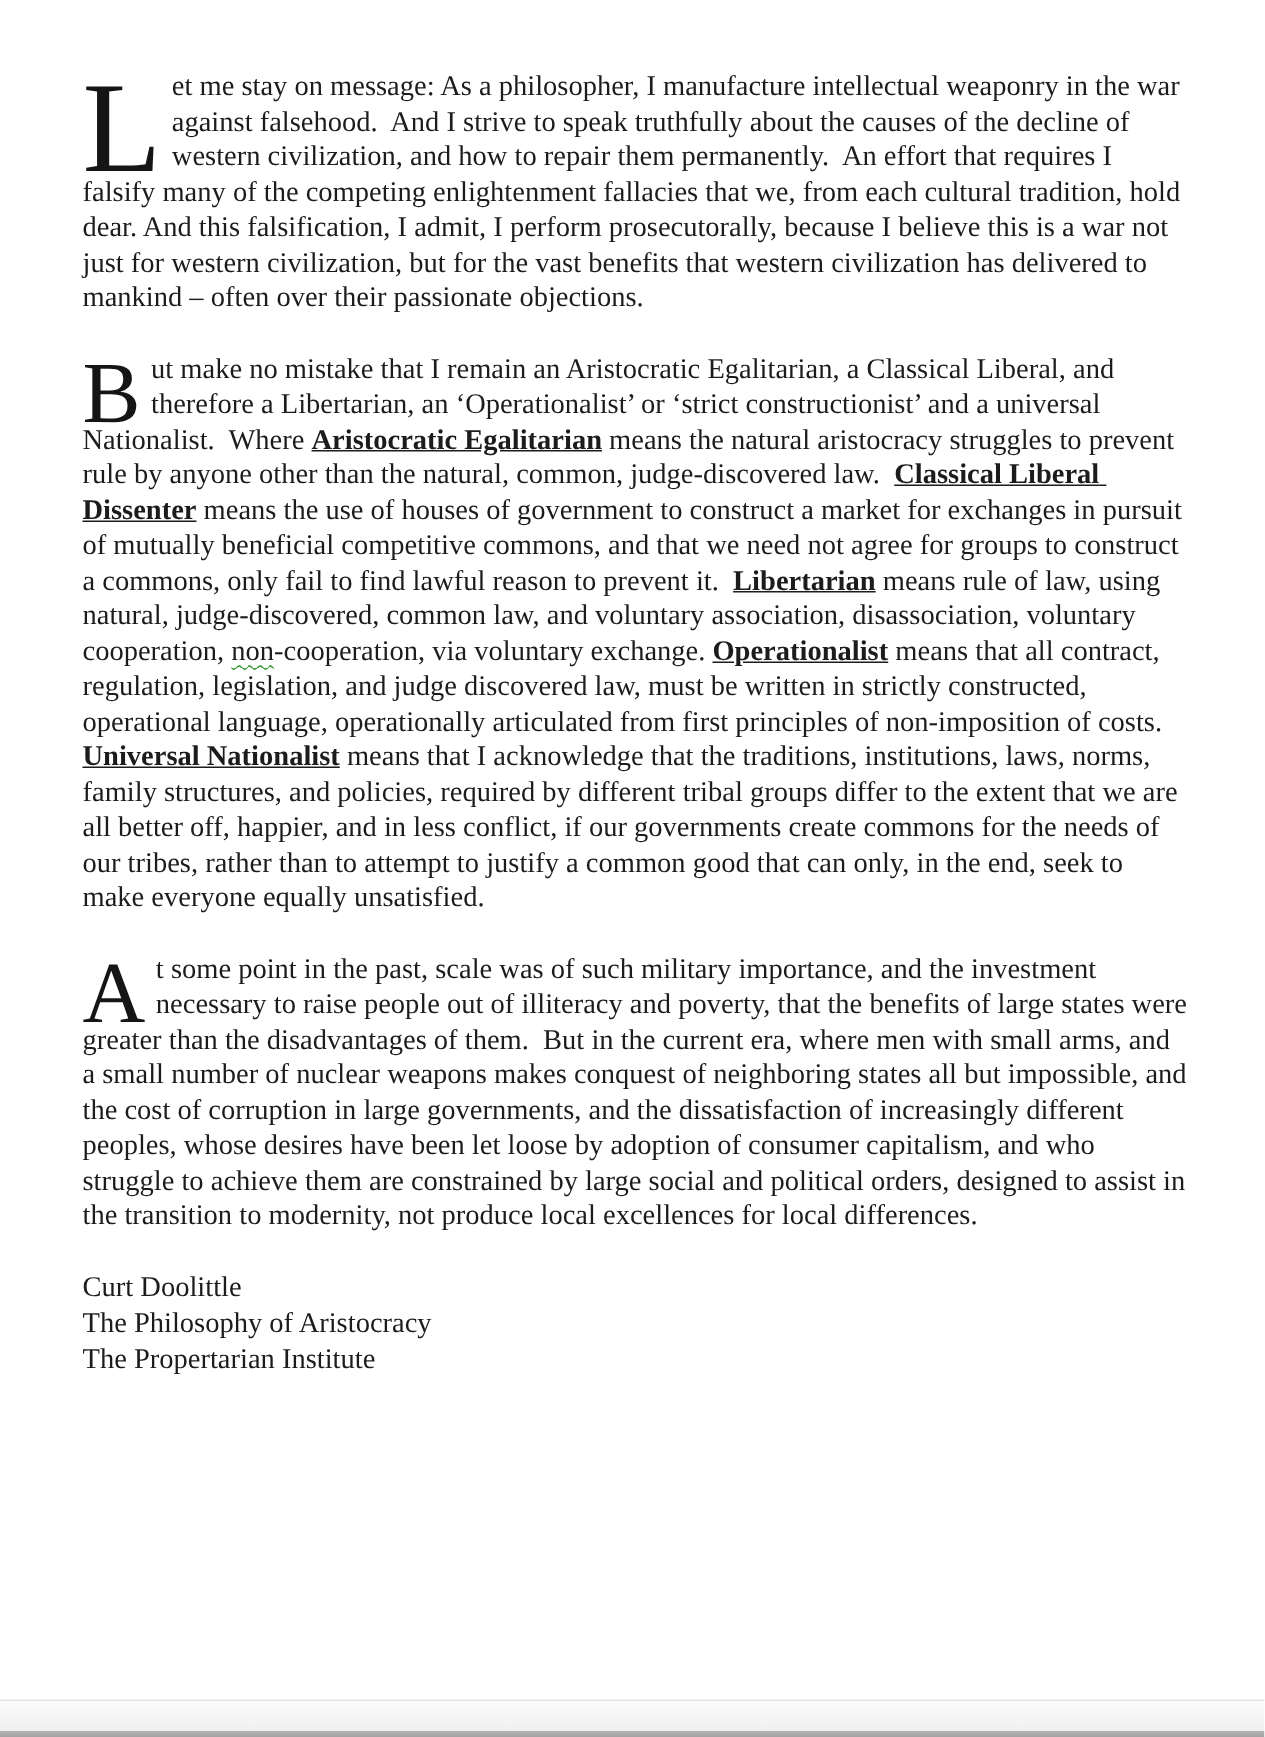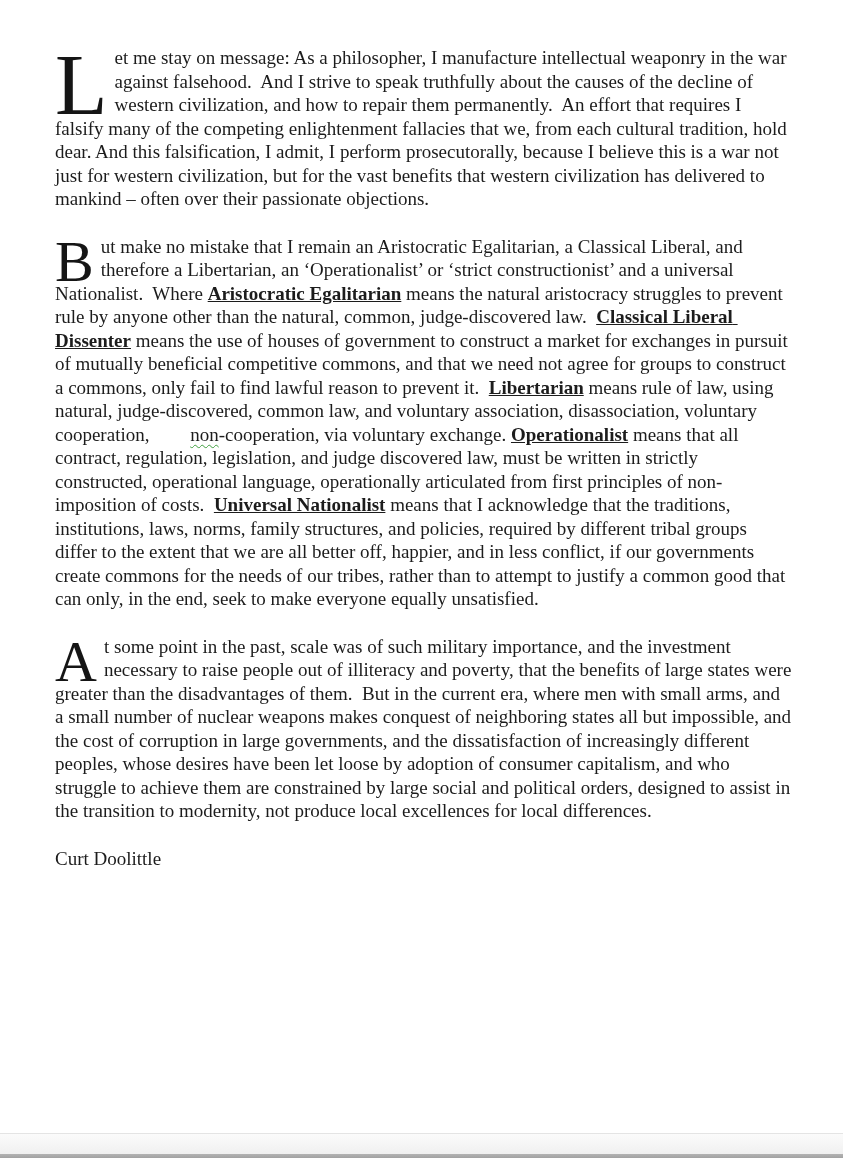--- a/index.html
+++ b/index.html
@@ -29,21 +29,20 @@
     text-align: left;
   }
   .para::after { content: ""; display: block; clear: both; }
   .bold { font-weight: bold; text-decoration: underline; }
   .squiggle {
     text-decoration-line: underline;
     text-decoration-style: wavy;
     text-decoration-color: #3f9e3f;
     text-decoration-thickness: 1px;
     text-underline-offset: 3px;
-    margin-left: 36px;
   }
   .dropcap {
     float: left;
     font-weight: 400;
     color: #151515;
   }
   .dropcap.lines-3 {
     font-size: 86px;
     line-height: 62px;
     padding-top: 8px;
@@ -81,20 +80,22 @@
 <body>
 
 <div class="page">
 
   <div class="doc-body" id="doc-body">
       <p class="para"><span class="dropcap lines-3">L</span><span>et me stay on message: As a philosopher, I manufacture intellectual weaponry in the war against falsehood.  And I strive to speak truthfully about the causes of the decline of western civilization, and how to repair them permanently.  An effort that requires I falsify many of the competing enlightenment fallacies that we, from each cultural tradition, hold dear. And this falsification, I admit, I perform prosecutorally, because I believe this is a war not just for western civilization, but for the vast benefits that western civilization has delivered to mankind – often over their passionate objections.</span></p>
       <p class="para"><span class="dropcap lines-2">B</span><span>ut make no mistake that I remain an Aristocratic Egalitarian, a Classical Liberal, and therefore a Libertarian, an ‘Operationalist’ or ‘strict constructionist’ and a universal Nationalist.  Where </span><span class="bold">Aristocratic Egalitarian</span><span> means the natural aristocracy struggles to prevent rule by anyone other than the natural, common, judge-discovered law.  </span><span class="bold">Classical Liberal Dissenter</span><span> means the use of houses of government to construct a market for exchanges in pursuit of mutually beneficial competitive commons, and that we need not agree for groups to construct a commons, only fail to find lawful reason to prevent it.  </span><span class="bold">Libertarian</span><span> means rule of law, using natural, judge-discovered, common law, and voluntary association, disassociation, voluntary cooperation, </span><span class="squiggle">non</span><span>-cooperation, via voluntary exchange. </span><span class="bold">Operationalist</span><span> means that all contract, regulation, legislation, and judge discovered law, must be written in strictly constructed, operational language, operationally articulated from first principles of non-imposition of costs.  </span><span class="bold">Universal Nationalist</span><span> means that I acknowledge that the traditions, institutions, laws, norms, family structures, and policies, required by different tribal groups differ to the extent that we are all better off, happier, and in less conflict, if our governments create commons for the needs of our tribes, rather than to attempt to justify a common good that can only, in the end, seek to make everyone equally unsatisfied.</span></p>
       <p class="para"><span class="dropcap lines-2">A</span><span>t some point in the past, scale was of such military importance, and the investment necessary to raise people out of illiteracy and poverty, that the benefits of large states were greater than the disadvantages of them.  But in the current era, where men with small arms, and a small number of nuclear weapons makes conquest of neighboring states all but impossible, and the cost of corruption in large governments, and the dissatisfaction of increasingly different peoples, whose desires have been let loose by adoption of consumer capitalism, and who struggle to achieve them are constrained by large social and political orders, designed to assist in the transition to modernity, not produce local excellences for local differences.</span></p>
       <div class="signature">
         <div>Curt Doolittle</div>
+        <div>The Philosophy of Aristocracy</div>
+        <div>The Propertarian Institute</div>
       </div>
     </div>
 
   <div class="bottom-bar">
     <div class="track"></div>
     <div class="edge"></div>
   </div>
 
 </div>
 

